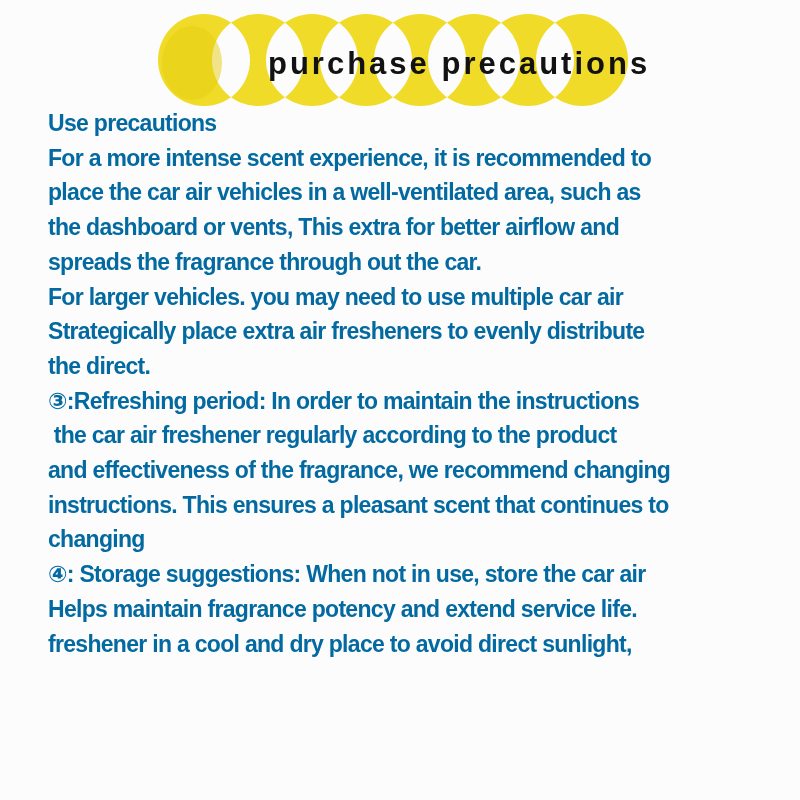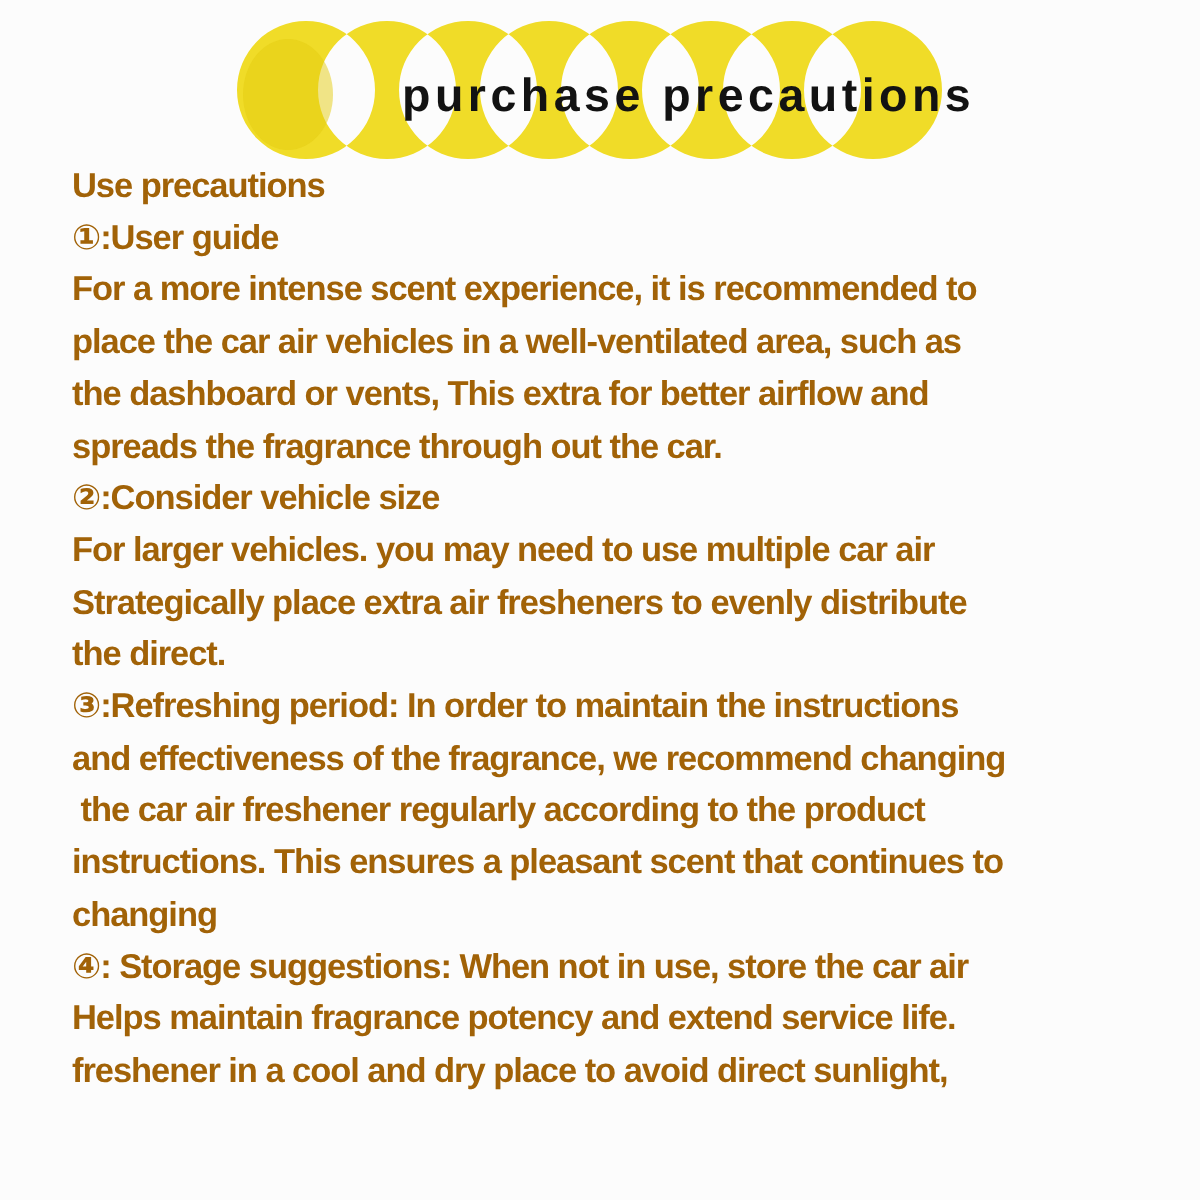--- a/index.html
+++ b/index.html
@@ -34,21 +34,21 @@
     font-weight: 700;
     color: #121212;
     letter-spacing: 3px;
     white-space: pre;
   }
   .body-text {
     position: absolute;
     left: 48px;
     top: 106px;
     width: 730px;
-    color: #a16207;
+    color: #0369a1;
     font-size: 23px;
     font-weight: 700;
     letter-spacing: -0.7px;
     line-height: 34.7px;
   }
   .text-line {
     white-space: pre;
   }
 </style>
 </head>
@@ -64,30 +64,28 @@
              M428,60 a46,46 0 1 0 92,0 a46,46 0 1 0 -92,0 Z
              M482,60 a46,46 0 1 0 92,0 a46,46 0 1 0 -92,0 Z
              M536,60 a46,46 0 1 0 92,0 a46,46 0 1 0 -92,0 Z" fill="#F0DC28"></path>
     <ellipse cx="192" cy="63" rx="30" ry="37" opacity="0.5" fill="#E3CB10"></ellipse>
   </svg>
   <div class="header-title">purchase precautions</div>
 </div>
 
 <div class="body-text">
   <div class="text-line">Use precautions</div>
-  <div class="text-line">①:User guide</div>
   <div class="text-line">For a more intense scent experience, it is recommended to</div>
   <div class="text-line">place the car air vehicles in a well-ventilated area, such as</div>
   <div class="text-line">the dashboard or vents, This extra for better airflow and</div>
   <div class="text-line">spreads the fragrance through out the car.</div>
-  <div class="text-line">②:Consider vehicle size</div>
   <div class="text-line">For larger vehicles. you may need to use multiple car air</div>
   <div class="text-line">Strategically place extra air fresheners to evenly distribute</div>
   <div class="text-line">the direct.</div>
   <div class="text-line">③:Refreshing period: In order to maintain the instructions</div>
+  <div class="text-line"> the car air freshener regularly according to the product</div>
   <div class="text-line">and effectiveness of the fragrance, we recommend changing</div>
-  <div class="text-line"> the car air freshener regularly according to the product</div>
   <div class="text-line">instructions. This ensures a pleasant scent that continues to</div>
   <div class="text-line">changing</div>
   <div class="text-line">④: Storage suggestions: When not in use, store the car air</div>
   <div class="text-line">Helps maintain fragrance potency and extend service life.</div>
   <div class="text-line">freshener in a cool and dry place to avoid direct sunlight,</div>
 </div>
 
 </body></html>

